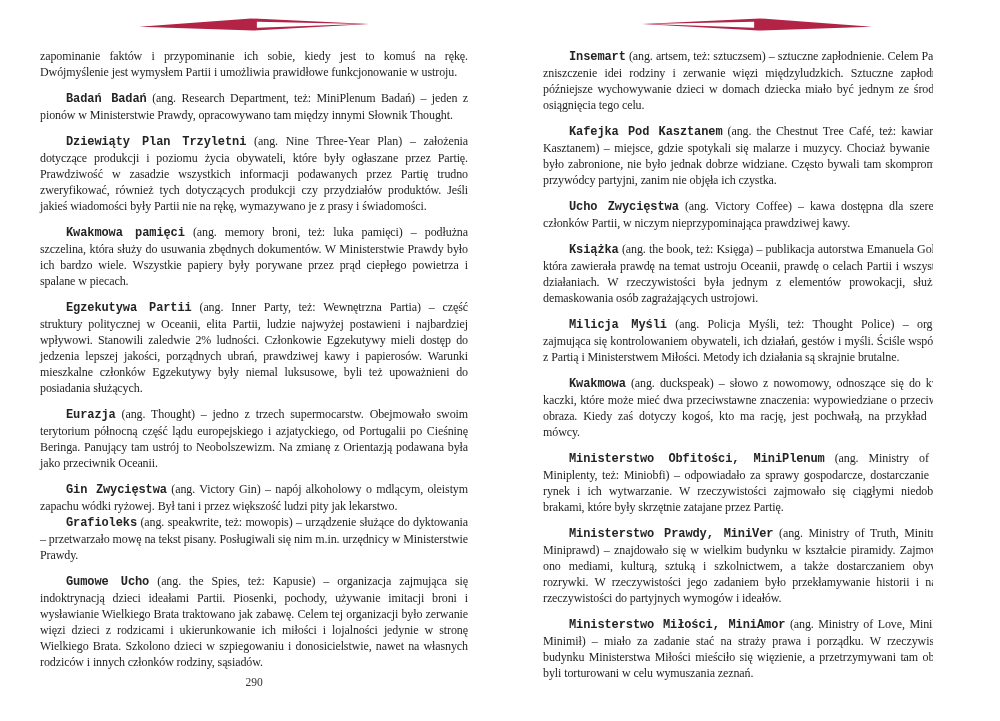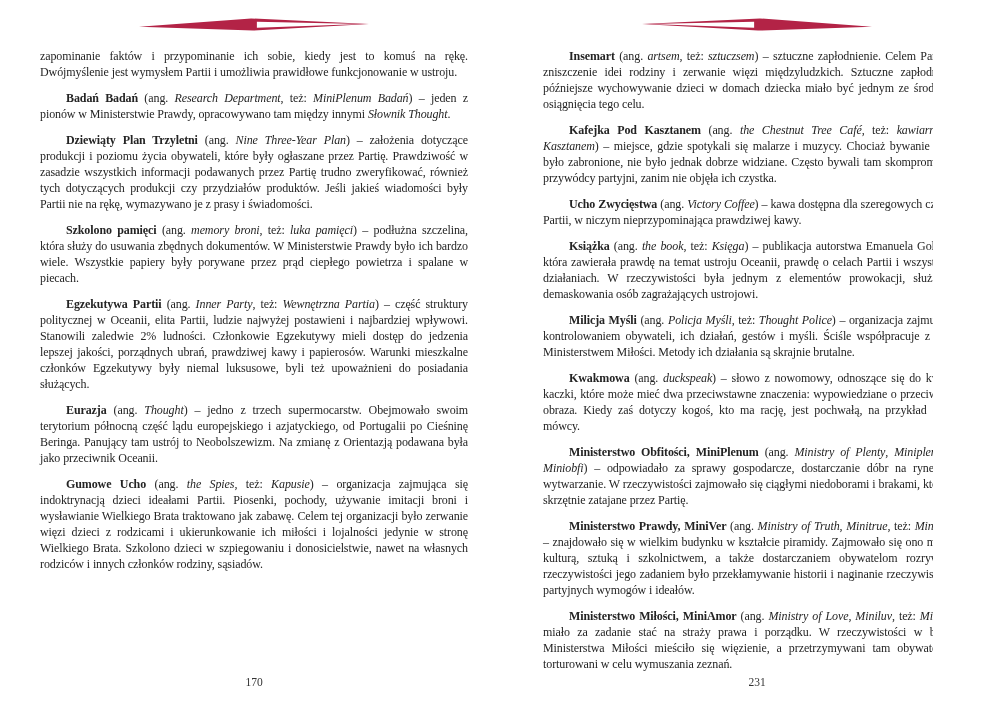--- a/index.html
+++ b/index.html
@@ -19,61 +19,62 @@
     margin-top:16px;
     font-size:12px;
     line-height:16px;
     letter-spacing:-0.1px;
     text-align:justify;
   }
   .entry{margin:10px 0 0 0;text-indent:26px;}
   .entry:first-child{margin-top:0;}
   .entry.cont{text-indent:0;margin-top:0;}
   .entry.nogap{margin-top:0;}
-  .entry .b{font-weight:bold;}
-  .entry .i{font-style:italic;}
+  .entry .b{font-weight:bold;font-family:Liberation Mono, monospace;}
+  .entry .i{}
   .folio{
     position:absolute;top:676px;left:0;width:100%;
     text-align:center;font-size:11.5px;color:#333;
   }
 </style>
 </head>
 <body>
 
 <div class="spread">
 
   <section class="page left">
     <svg class="ornament" viewBox="0 0 240 16" preserveAspectRatio="none" aria-hidden="true">
       <polygon points="0,10.5 117,1.5 240,7.5 119,14.5" fill="#b32346"></polygon>
       <polygon points="123,5 232,7.5 123,11.5" fill="#ffffff"></polygon>
     </svg>
     <div class="body-text">
         <p class="entry cont"><span>zapominanie faktów i przypominanie ich sobie, kiedy jest to komuś na rękę. Dwójmyślenie jest wymysłem Partii i umożliwia prawidłowe funkcjonowanie w ustroju.</span></p>
         <p class="entry"><span class="b">Badań Badań</span><span> (ang. </span><span class="i">Research Department</span><span>, też: </span><span class="i">MiniPlenum Badań</span><span>) – jeden z pionów w Ministerstwie Prawdy, opracowywano tam między innymi </span><span class="i">Słownik Thought</span><span>.</span></p>
         <p class="entry"><span class="b">Dziewiąty Plan Trzyletni</span><span> (ang. </span><span class="i">Nine Three-Year Plan</span><span>) – założenia dotyczące produkcji i poziomu życia obywateli, które były ogłaszane przez Partię. Prawdziwość w zasadzie wszystkich informacji podawanych przez Partię trudno zweryfikować, również tych dotyczących produkcji czy przydziałów produktów. Jeśli jakieś wiadomości były Partii nie na rękę, wymazywano je z prasy i świadomości.</span></p>
-        <p class="entry"><span class="b">Szkolono pamięci</span><span> (ang. </span><span class="i">memory broni</span><span>, też: </span><span class="i">luka pamięci</span><span>) – podłużna szczelina, która służy do usuwania zbędnych dokumentów. W Ministerstwie Prawdy było ich bardzo wiele. Wszystkie papiery były porywane przez prąd ciepłego powietrza i spalane w piecach.</span></p>
+        <p class="entry"><span class="b">Kwakmowa pamięci</span><span> (ang. </span><span class="i">memory broni</span><span>, też: </span><span class="i">luka pamięci</span><span>) – podłużna szczelina, która służy do usuwania zbędnych dokumentów. W Ministerstwie Prawdy było ich bardzo wiele. Wszystkie papiery były porywane przez prąd ciepłego powietrza i spalane w piecach.</span></p>
         <p class="entry"><span class="b">Egzekutywa Partii</span><span> (ang. </span><span class="i">Inner Party</span><span>, też: </span><span class="i">Wewnętrzna Partia</span><span>) – część struktury politycznej w Oceanii, elita Partii, ludzie najwyżej postawieni i najbardziej wpływowi. Stanowili zaledwie 2% ludności. Członkowie Egzekutywy mieli dostęp do jedzenia lepszej jakości, porządnych ubrań, prawdziwej kawy i papierosów. Warunki mieszkalne członków Egzekutywy były niemal luksusowe, byli też upoważnieni do posiadania służących.</span></p>
         <p class="entry"><span class="b">Eurazja</span><span> (ang. </span><span class="i">Thought</span><span>) – jedno z trzech supermocarstw. Obejmowało swoim terytorium północną część lądu europejskiego i azjatyckiego, od Portugalii po Cieśninę Beringa. Panujący tam ustrój to Neobolszewizm. Na zmianę z Orientazją podawana była jako przeciwnik Oceanii.</span></p>
+        <p class="entry"><span class="b">Gin Zwycięstwa</span><span> (ang. </span><span class="i">Victory Gin</span><span>) – napój alkoholowy o mdlącym, oleistym zapachu wódki ryżowej. Był tani i przez większość ludzi pity jak lekarstwo.</span></p>
+        <p class="entry nogap"><span class="b">Grafioleks</span><span> (ang. </span><span class="i">speakwrite</span><span>, też: </span><span class="i">mowopis</span><span>) – urządzenie służące do dyktowania – przetwarzało mowę na tekst pisany. Posługiwali się nim m.in. urzędnicy w Ministerstwie Prawdy.</span></p>
         <p class="entry"><span class="b">Gumowe Ucho</span><span> (ang. </span><span class="i">the Spies</span><span>, też: </span><span class="i">Kapusie</span><span>) – organizacja zajmująca się indoktrynacją dzieci ideałami Partii. Piosenki, pochody, używanie imitacji broni i wysławianie Wielkiego Brata traktowano jak zabawę. Celem tej organizacji było zerwanie więzi dzieci z rodzicami i ukierunkowanie ich miłości i lojalności jedynie w stronę Wielkiego Brata. Szkolono dzieci w szpiegowaniu i donosicielstwie, nawet na własnych rodziców i innych członków rodziny, sąsiadów.</span></p>
       </div>
-    <div class="folio">170</div>
+    <div class="folio">290</div>
   </section>
 
   <section class="page right">
     <svg class="ornament" viewBox="0 0 240 16" preserveAspectRatio="none" aria-hidden="true">
       <polygon points="240,10.5 123,1.5 0,7.5 121,14.5" fill="#b32346"></polygon>
       <polygon points="117,5 8,7.5 117,11.5" fill="#ffffff"></polygon>
     </svg>
     <div class="body-text">
         <p class="entry"><span class="b">Insemart</span><span> (ang. </span><span class="i">artsem</span><span>, też: </span><span class="i">sztuczsem</span><span>) – sztuczne zapłodnienie. Celem Partii było zniszczenie idei rodziny i zerwanie więzi międzyludzkich. Sztuczne zapłodnienie i późniejsze wychowywanie dzieci w domach dziecka miało być jednym ze środków do osiągnięcia tego celu.</span></p>
         <p class="entry"><span class="b">Kafejka Pod Kasztanem</span><span> (ang. </span><span class="i">the Chestnut Tree Café</span><span>, też: </span><span class="i">kawiarnia Pod Kasztanem</span><span>) – miejsce, gdzie spotykali się malarze i muzycy. Chociaż bywanie tam nie było zabronione, nie było jednak dobrze widziane. Często bywali tam skompromitowani przywódcy partyjni, zanim nie objęła ich czystka.</span></p>
         <p class="entry"><span class="b">Ucho Zwycięstwa</span><span> (ang. </span><span class="i">Victory Coffee</span><span>) – kawa dostępna dla szeregowych członków Partii, w niczym nieprzypominająca prawdziwej kawy.</span></p>
         <p class="entry"><span class="b">Książka</span><span> (ang. </span><span class="i">the book</span><span>, też: </span><span class="i">Księga</span><span>) – publikacja autorstwa Emanuela Goldsteina, która zawierała prawdę na temat ustroju Oceanii, prawdę o celach Partii i wszystkich jej działaniach. W rzeczywistości była jednym z elementów prowokacji, służącej do demaskowania osób zagrażających ustrojowi.</span></p>
         <p class="entry"><span class="b">Milicja Myśli</span><span> (ang. </span><span class="i">Policja Myśli</span><span>, też: </span><span class="i">Thought Police</span><span>) – organizacja zajmująca się kontrolowaniem obywateli, ich działań, gestów i myśli. Ściśle współpracuje z Partią i Ministerstwem Miłości. Metody ich działania są skrajnie brutalne.</span></p>
         <p class="entry"><span class="b">Kwakmowa</span><span> (ang. </span><span class="i">duckspeak</span><span>) – słowo z nowomowy, odnoszące się do kwakania kaczki, które może mieć dwa przeciwstawne znaczenia: wypowiedziane o przeciwniku to obraza. Kiedy zaś dotyczy kogoś, kto ma rację, jest pochwałą, na przykład erudycji mówcy.</span></p>
         <p class="entry"><span class="b">Ministerstwo Obfitości, MiniPlenum</span><span> (ang. </span><span class="i">Ministry of Plenty</span><span>, </span><span class="i">Miniplenty</span><span>, też: </span><span class="i">Miniobfi</span><span>) – odpowiadało za sprawy gospodarcze, dostarczanie dóbr na rynek i ich wytwarzanie. W rzeczywistości zajmowało się ciągłymi niedoborami i brakami, które były skrzętnie zatajane przez Partię.</span></p>
         <p class="entry"><span class="b">Ministerstwo Prawdy, MiniVer</span><span> (ang. </span><span class="i">Ministry of Truth</span><span>, </span><span class="i">Minitrue</span><span>, też: </span><span class="i">Miniprawd</span><span>) – znajdowało się w wielkim budynku w kształcie piramidy. Zajmowało się ono mediami, kulturą, sztuką i szkolnictwem, a także dostarczaniem obywatelom rozrywki. W rzeczywistości jego zadaniem było przekłamywanie historii i naginanie rzeczywistości do partyjnych wymogów i ideałów.</span></p>
         <p class="entry"><span class="b">Ministerstwo Miłości, MiniAmor</span><span> (ang. </span><span class="i">Ministry of Love</span><span>, </span><span class="i">Miniluv</span><span>, też: </span><span class="i">Minimił</span><span>) – miało za zadanie stać na straży prawa i porządku. W rzeczywistości w budynku Ministerstwa Miłości mieściło się więzienie, a przetrzymywani tam obywatele byli torturowani w celu wymuszania zeznań.</span></p>
       </div>
-    <div class="folio">231</div>
   </section>
 
 </div>
 
 </body></html>

